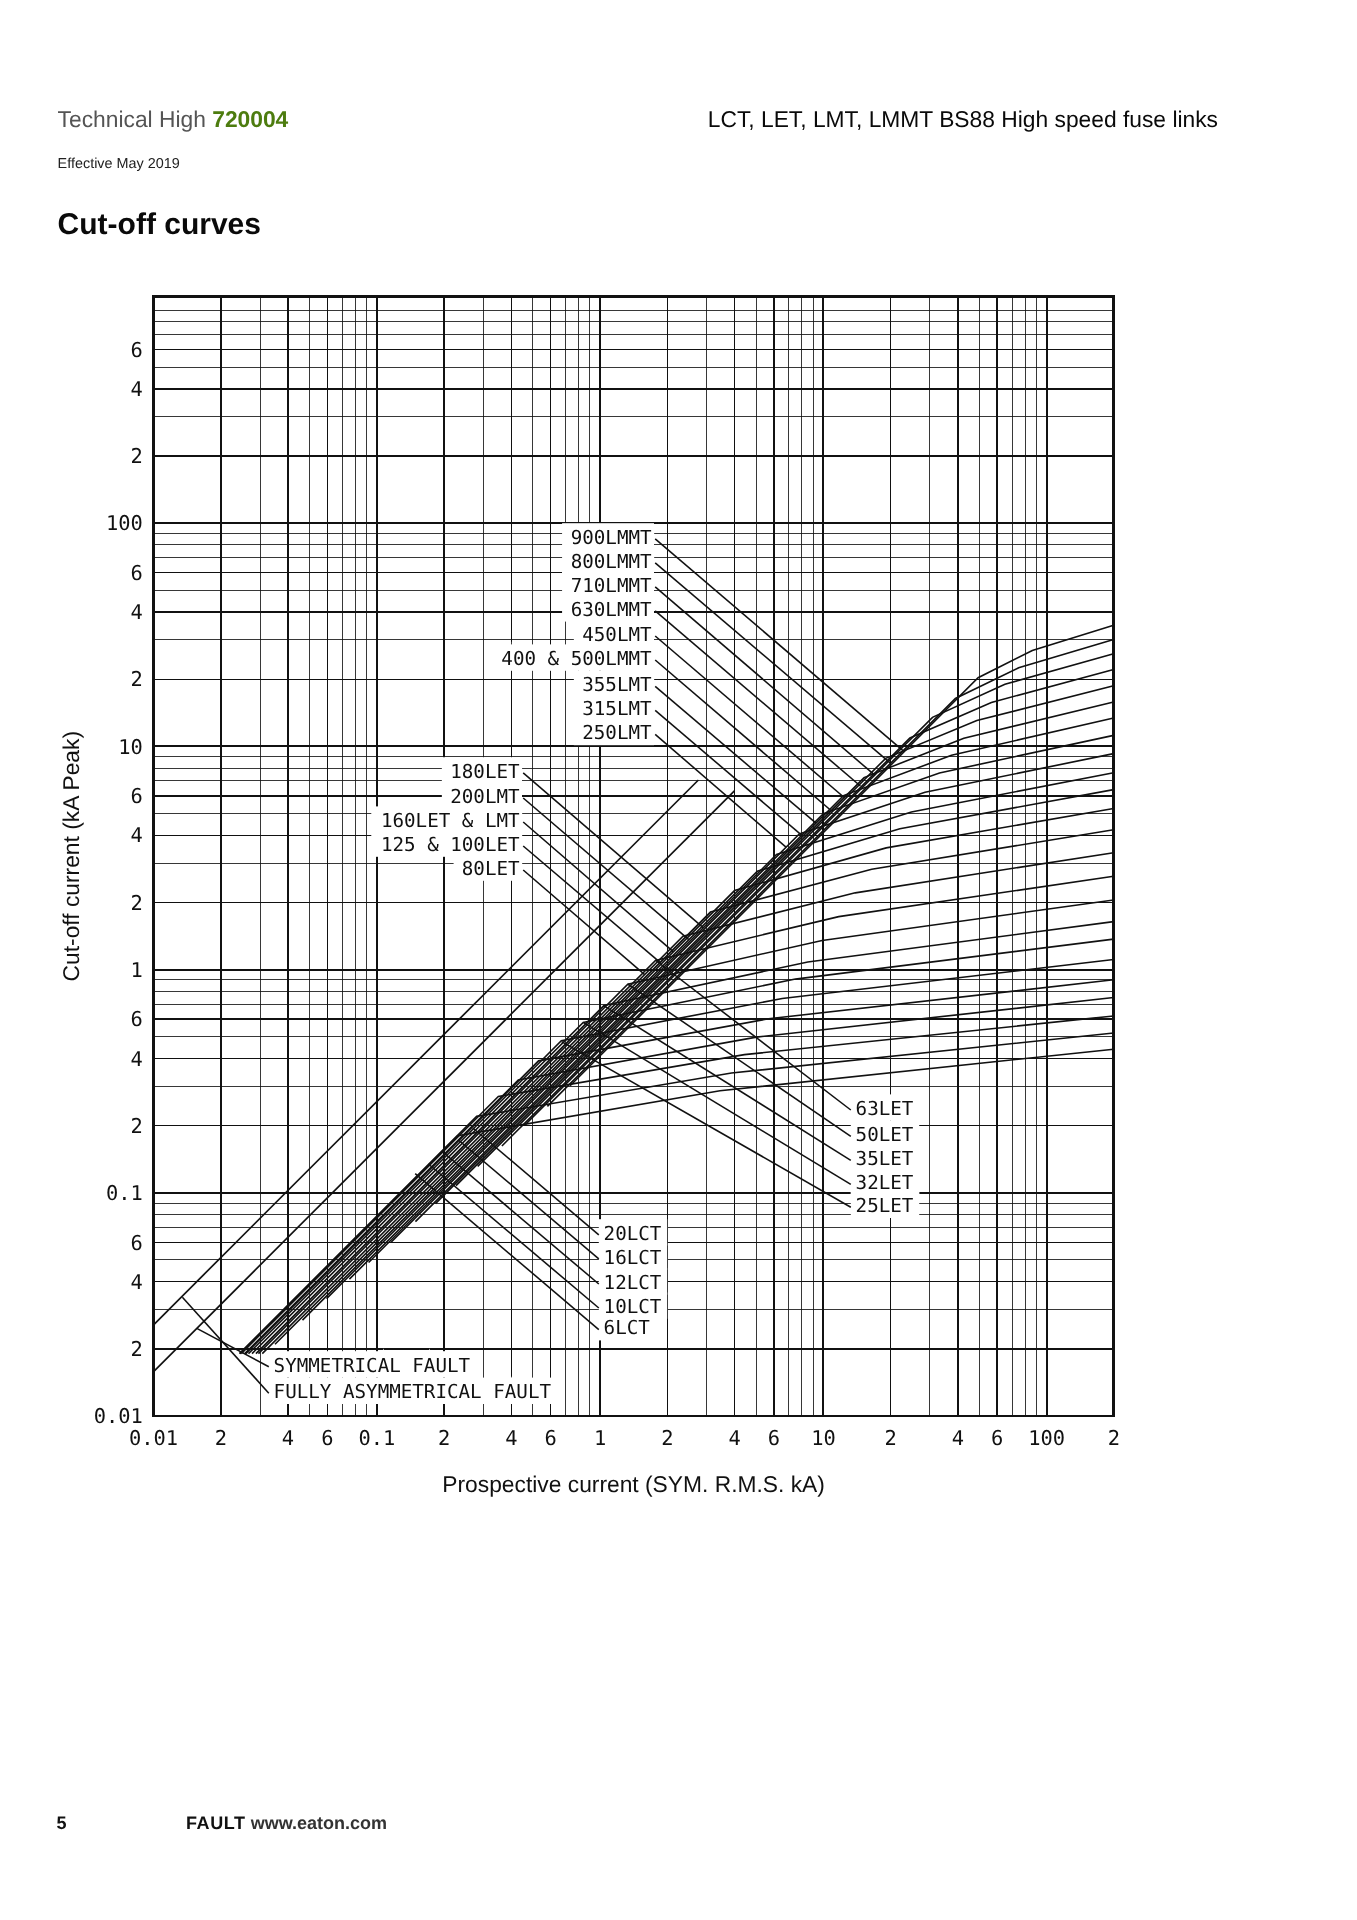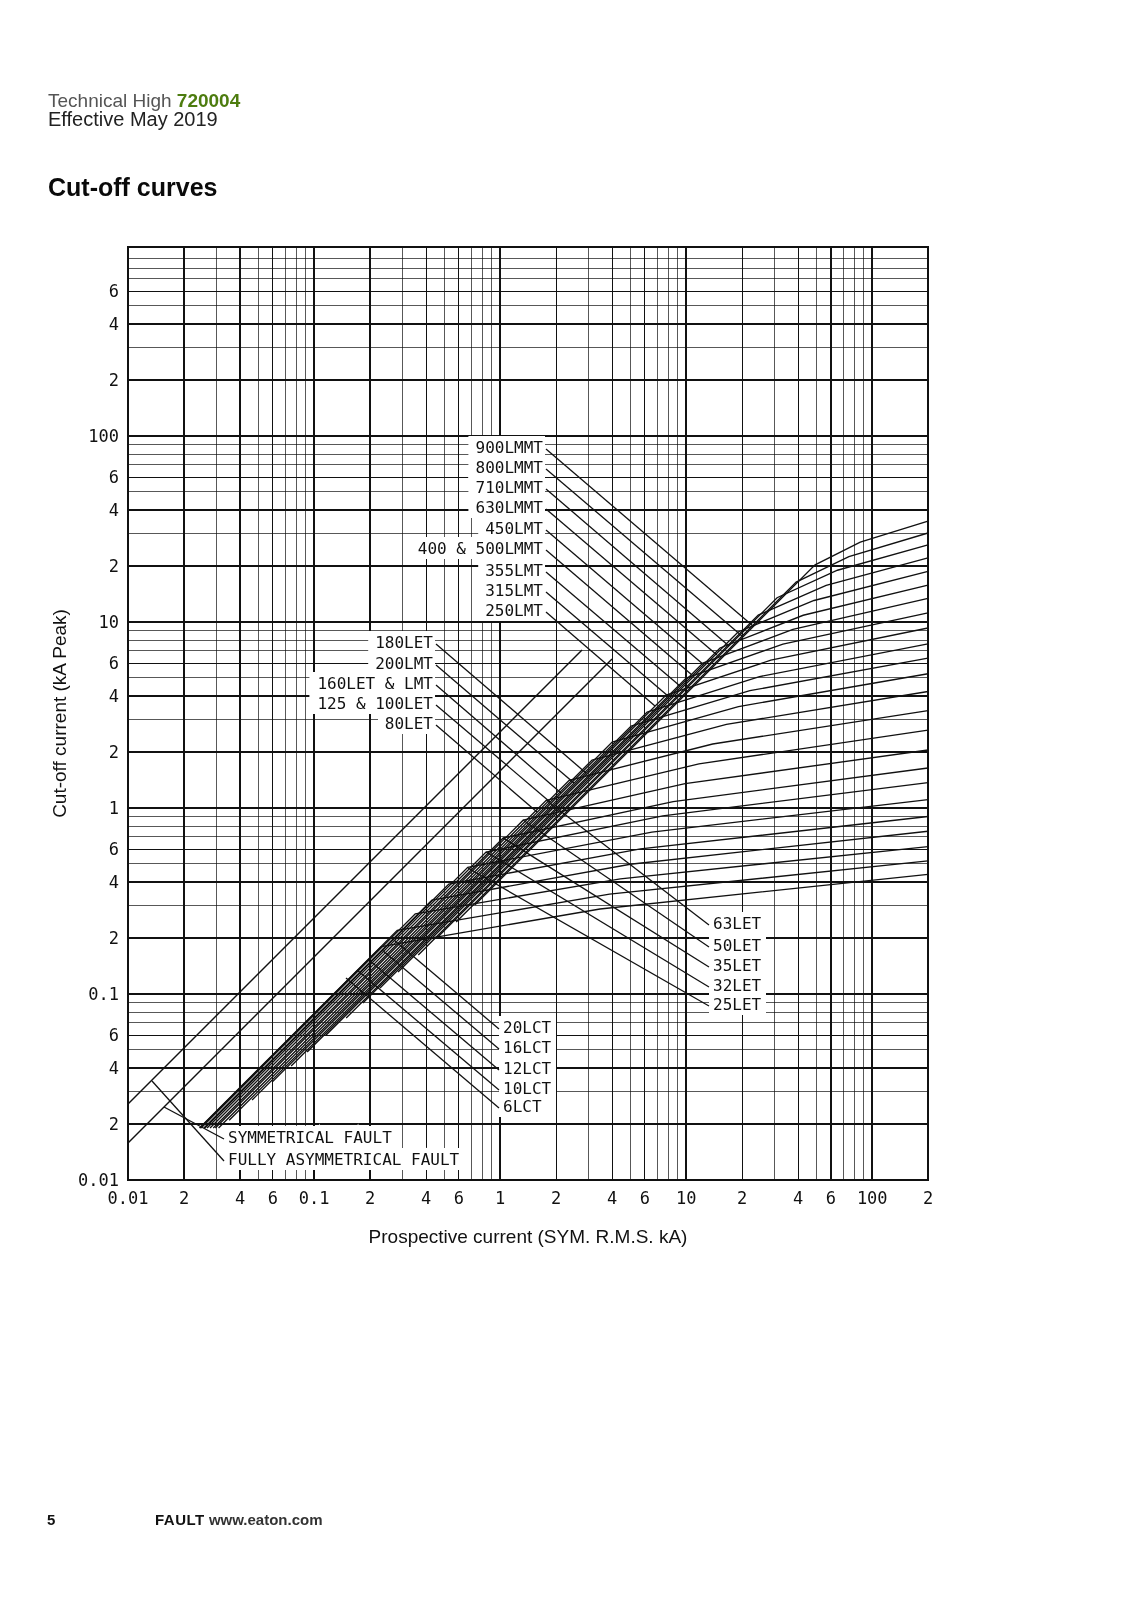--- a/index.html
+++ b/index.html
@@ -1,34 +1,35 @@
 <!DOCTYPE html>
 <html><head>
 <meta charset="utf-8">
 <style>
   html,body{margin:0;padding:0;background:#888;}
   #page{position:relative;width:1131px;height:1600px;background:#ffffff;overflow:hidden;
         font-family:"Liberation Sans",sans-serif;color:#111;}
   .hdr-left{position:absolute;left:48px;top:90px;font-size:19px;color:#555;}
   .hdr-left b{color:#4d7c0f;font-weight:bold;}
-  .hdr-sub{position:absolute;left:48px;top:108px;font-size:20px;color:#222;}
+  .hdr-sub{position:absolute;left:48px;top:129px;font-size:12px;color:#222;}
   .hdr-right{position:absolute;right:116px;top:90px;font-size:19px;color:#0a0a0a;}
   .page-title{position:absolute;left:48px;top:173px;font-size:25px;font-weight:bold;color:#0a0a0a;}
   #chart-svg{position:absolute;left:0;top:0;}
   .footer-page{position:absolute;left:47px;top:1511px;font-size:15px;font-weight:bold;}
   .footer-brand{position:absolute;left:155px;top:1511px;font-size:15px;}
   .footer-brand b{font-weight:bold;letter-spacing:.5px;}
   .footer-brand span{font-weight:bold;color:#333;}
 </style>
 </head>
 <body>
 
 <div id="page">
   <div class="hdr-left"><span>Technical High </span><b>720004</b></div>
   <div class="hdr-sub">Effective May 2019</div>
+  <div class="hdr-right">LCT, LET, LMT, LMMT BS88  High speed fuse links</div>
   <div class="page-title">Cut-off curves</div>
 
   <svg id="chart-svg" width="1131" height="1600" viewBox="0 0 1131 1600">
       <g shape-rendering="crispEdges">
         <line x1="128" y1="247" x2="128" y2="1180" stroke="#111" stroke-width="1.6"></line>
         <line x1="128" y1="1180" x2="928" y2="1180" stroke="#111" stroke-width="1.6"></line>
         <line x1="184.00964099324034" y1="247" x2="184.00964099324034" y2="1180" stroke="#111" stroke-width="1.15"></line>
         <line x1="128" y1="1124.0084208064995" x2="928" y2="1124.0084208064995" stroke="#111" stroke-width="1.15"></line>
         <line x1="216.7731806531404" y1="247" x2="216.7731806531404" y2="1180" stroke="#111" stroke-width="0.7"></line>
         <line x1="128" y1="1091.2554466221427" x2="928" y2="1091.2554466221427" stroke="#111" stroke-width="0.7"></line>

